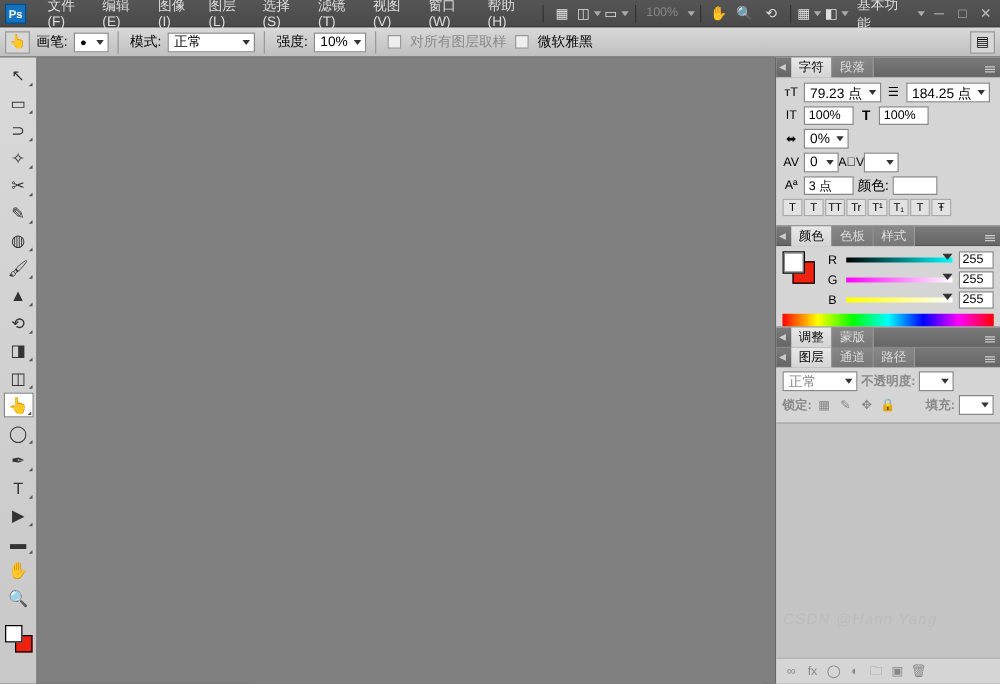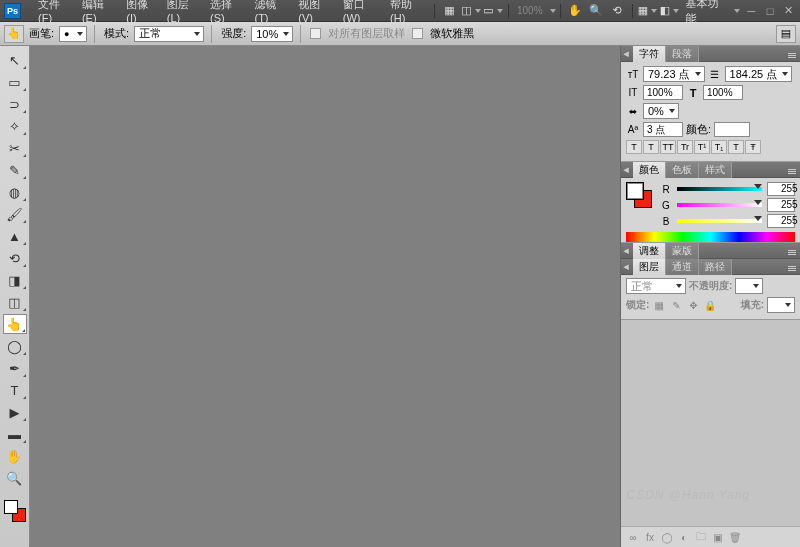--- a/index.html
+++ b/index.html
@@ -55,21 +55,21 @@
 .color-sw .c1{position:absolute; width:18px; height:18px; background:#fff; border:1px solid #000; top:0; left:0; z-index:2;box-shadow:0 0 0 1px #888 inset;}
 .color-sw .c2{position:absolute; width:18px; height:18px; background:#e21; border:1px solid #000; bottom:0; right:0;}
 .slider-row{ display:flex; align-items:center; margin-bottom:2px;}
 .slider-l{ width:12px; text-align:center; font-size:10px;}
 .slider-trk { flex:1; height:10px; margin:0 5px; position:relative;}
 .slider-trk .bar{position:absolute; top:3px; left:0; right:0; height:4px;}
 .bar.r{background:linear-gradient(to right,#000,#0ff);}
 .bar.g{background:linear-gradient(to right,#f0f,#fff);}
 .bar.b{background:linear-gradient(to right,#ff0,#fff);}
 .slider-trk .thumb{position:absolute; right:0; top:0; width:0;height:0; border-left:4px solid transparent; border-right:4px solid transparent; border-top:5px solid #333;}
-.sval{ background:#fff; border:1px solid #888; width:28px; height:14px; font-size:10px; padding:0 13px;}
+.sval{ background:#fff; border:1px solid #888; width:28px; height:14px; font-size:10px; padding:0 2px;}
 .spectrum { height:10px; background:linear-gradient(to right,#f00,#ff0,#0f0,#0ff,#00f,#f0f,#f00); margin-top:2px;}
 
 .layer-btm { background:#d5d5d5; padding:3px 5px; display:flex; align-items:center; gap:3px; border-top:1px solid #aaa;}
 .layer-area{ flex:1; background:#c4c4c4;}
 .dis-txt{color:#888; font-size:10px;font-weight:bold;}
 .watermark{position:absolute; right:50px; bottom:45px; color:#bbb; font-size:12px; font-style:italic; letter-spacing:1px;}
 </style>
 </head>
 <body>
 
@@ -182,20 +182,26 @@
             <b>T</b>
           </span>
         <div class="ibox">100%</div>
       </div>
       <div class="row">
         <span class="pic">⬌</span>
         <div class="select sm">0%</div>
         <span style="flex:1"></span>
       </div>
       <div class="row">
+        <span class="pic">AV</span>
+        <div class="select sm">0</div>
+        <span class="pic">A⃯V</span>
+        <div class="select sm"></div>
+      </div>
+      <div class="row">
         <span class="pic">Aª</span>
         <div class="ibox">3 点</div>
         <span class="lbl">颜色:</span>
         <div class="ibox" style="background:#fff;min-width:36px"></div>
       </div>
       <div class="row" style="gap:1px;">
         <div class="tbtn">T</div>
         <div class="tbtn">T</div>
         <div class="tbtn">TT</div>
         <div class="tbtn">Tr</div>

